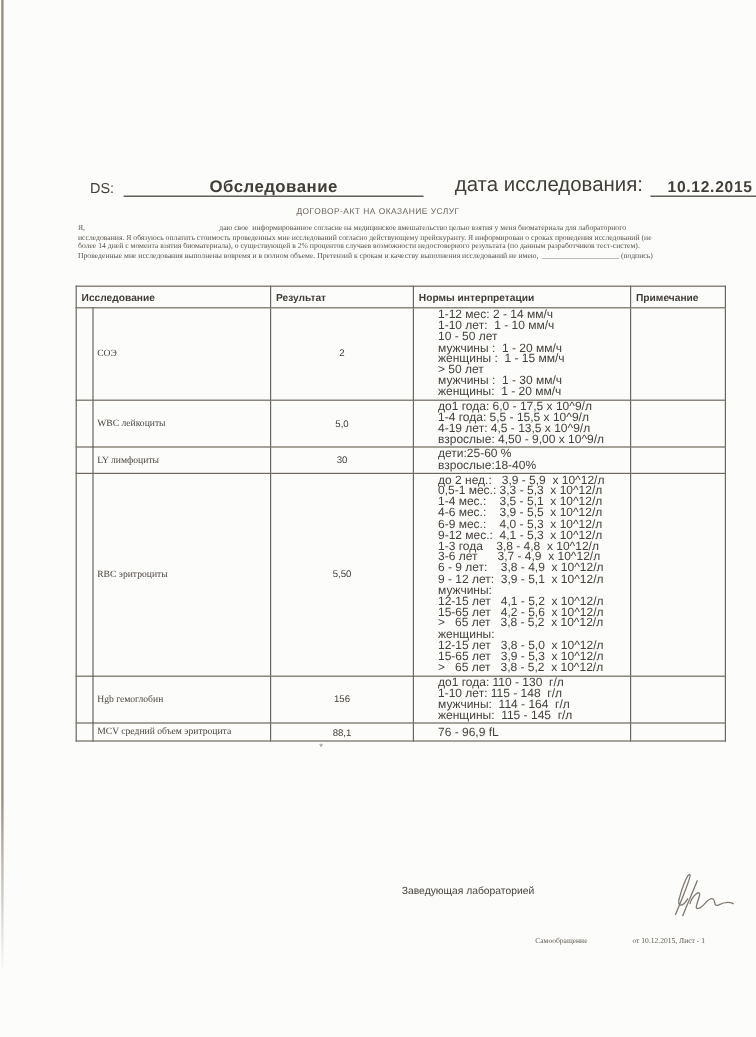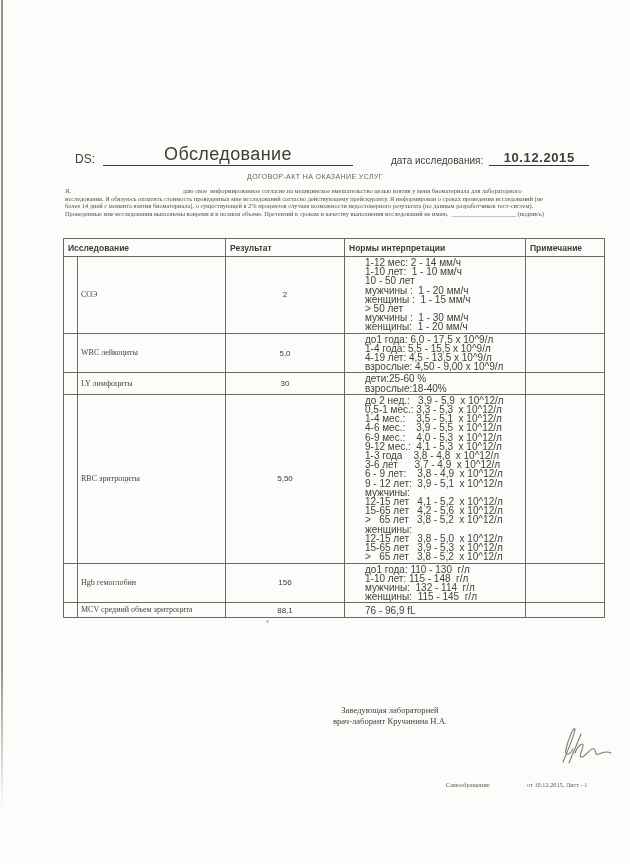--- a/index.html
+++ b/index.html
@@ -7,22 +7,22 @@
         font-family:"Liberation Sans",sans-serif;color:#46423c;}
   
   .edge-line{position:absolute;left:1px;top:0;width:2px;height:810px;
              background:linear-gradient(#978f84,#978f84 82%,rgba(151,143,132,0));}
   
   .ds-row{position:absolute;top:144px;left:75px;width:540px;display:flex;align-items:flex-end;
           font-size:12px;color:#413d37;}
   .ds-label{flex:0 0 auto;padding-right:8px;}
   .uline{border-bottom:1.6px solid #3c3832;text-align:center;}
   .uline-exam{flex:0 0 250px;}
-  .exam-title{font-weight:normal;font-size:18px;letter-spacing:.4px;}
-  .date-label{flex:0 0 auto;margin-left:38px;padding-right:6px;font-size:10px;}
+  .exam-title{font-weight:bold;font-size:14px;letter-spacing:.4px;}
+  .date-label{flex:0 0 auto;margin-left:26px;padding-right:6px;font-size:17px;}
   .uline-date{flex:0 0 100px;}
   .date-value{font-weight:bold;font-size:13px;letter-spacing:.6px;}
   
   .contract-title{position:absolute;top:173px;left:0;width:100%;text-align:center;
                   font-size:7px;letter-spacing:.4px;color:#6a655e;}
   .consent{position:absolute;top:187px;left:65px;width:535px;
            font-family:"Liberation Serif",serif;font-size:6.4px;line-height:7.7px;color:#57524b;}
   .consent-line{white-space:pre;overflow:hidden;}
   
   .lab-table{position:absolute;top:238px;left:63px;width:541px;border-collapse:collapse;
@@ -35,22 +35,22 @@
   tr.row-data td.cname::before{content:"";position:absolute;left:13px;top:-1px;bottom:-1px;
            width:1px;background:#6e6960;}
   tr.row-first td.cname{padding-left:4px;vertical-align:top;}
   td.cres{text-align:center;vertical-align:middle;font-size:8px;color:#3f3b36;}
   td.cnorm{font-size:10px;line-height:9.2px;padding:1px 20px;vertical-align:middle;color:#45413b;}
   .norm-line{white-space:pre;}
   td.cnote{vertical-align:middle;}
   
   .speck{position:absolute;left:266px;top:618px;font-size:8px;color:#8d867c;}
   
-  .signatory{position:absolute;top:705px;left:255px;width:270px;text-align:center;
-             font-family:Liberation Serif, serif;font-size:8.6px;line-height:11px;color:#47423c;}
+  .signatory{position:absolute;top:737px;left:255px;width:270px;text-align:center;
+             font-family:Liberation Sans, sans-serif;font-size:8.6px;line-height:11px;color:#47423c;}
   .signature-svg{position:absolute;left:548px;top:722px;}
   .footer-note{position:absolute;top:781px;left:0;width:100%;height:12px;
                font-family:"Liberation Serif",serif;font-size:6.3px;color:#5f5a52;}
   .src-label{position:absolute;left:446px;top:0;}
   .sheet-label{position:absolute;left:527px;top:0;}
 </style>
 </head>
 <body>
 
 <div class="page">
@@ -148,41 +148,40 @@
             <div class="norm-line">&gt;   65 лет   3,8 - 5,2  x 10^12/л</div>
           </td>
           <td class="cnote"></td>
         </tr>
         <tr class="row-data">
           <td class="cname">Hgb гемоглобин</td>
           <td class="cres">156</td>
           <td class="cnorm">
             <div class="norm-line">до1 года: 110 - 130  г/л</div>
             <div class="norm-line">1-10 лет: 115 - 148  г/л</div>
-            <div class="norm-line">мужчины:  132 - 114  г/л</div>
+            <div class="norm-line">мужчины:  114 - 164  г/л</div>
             <div class="norm-line">женщины:  115 - 145  г/л</div>
           </td>
           <td class="cnote"></td>
         </tr>
         <tr class="row-data">
           <td class="cname">MCV средний объем эритроцита</td>
           <td class="cres">88,1</td>
           <td class="cnorm">
             <div class="norm-line">76 - 96,9 fL</div>
           </td>
           <td class="cnote"></td>
         </tr>
       </tbody>
   </table>
 
   <span class="speck">*</span>
 
   <div class="signatory">
     <div>Заведующая лабораторией</div>
-    <div>врач-лаборант Кручинина Н.А.</div>
   </div>
 
   <svg class="signature-svg" width="74" height="50" viewBox="0 0 74 50">
     <g fill="none" stroke="#6b645a" stroke-width="1.1" stroke-linecap="round" opacity="0.85">
       <path d="M15 40 C20 28 28 9 27 7 C25 5 20 19 18 27 C16 34 21 34 25 27"></path>
       <path d="M27 31 C29 24 36 19 35 24 C34 29 30 36 34 35 C39 34 42 25 46 27 C49 29 46 34 51 32 C55 30 59 29 63 31"></path>
       <path d="M33 12 C30 20 24 33 21 41"></path>
     </g>
   </svg>
 

